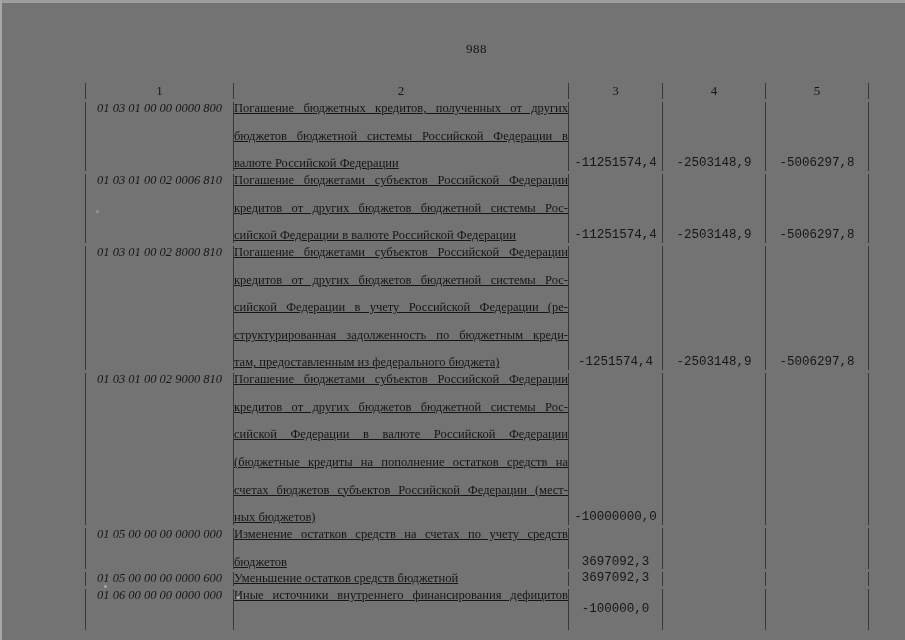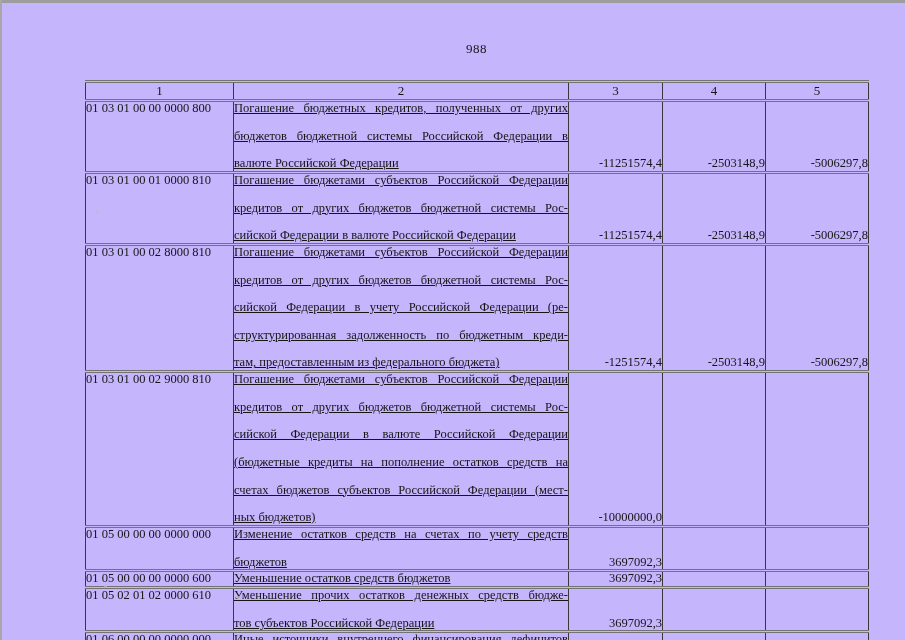--- a/index.html
+++ b/index.html
@@ -9,21 +9,21 @@
     width: 905px;
     height: 640px;
     overflow: hidden;
     font-family: "Liberation Serif", serif;
     color: #161616;
   }
   .page {
     position: relative;
     width: 905px;
     height: 640px;
-    background: #c4b5fd;
+    background: #737373;
   }
   
   .edge-top {
     position: absolute; left: 0; top: 0;
     width: 905px; height: 3px;
     background: #9d9da0;
   }
   .edge-left {
     position: absolute; left: 0; top: 0;
     width: 2px; height: 640px;
@@ -58,42 +58,45 @@
   }
   table.budget th {
     font-weight: normal;
     font-size: 13px;
     text-align: center;
     height: 15px;
     padding: 0 0 1px 0;
   }
   td.code {
     vertical-align: top;
+    text-align: center;
     padding: 1px 2px 2px 2px;
     white-space: nowrap;
+    font-style: italic;
   }
   td.name {
     vertical-align: top;
     text-align: left;
     padding: 1px 5px 2px 6px;
     text-decoration: underline;
   }
   td.name .jline { display: block; }
   td.name .jline.just { text-align: justify; }
   td.name .jline.just::after {
     content: "";
     display: inline-block;
     width: 100%;
     height: 0;
   }
   td.v3, td.v4, td.v5 {
     vertical-align: bottom;
-    text-align: right;
+    text-align: center;
     padding: 1px 5px 2px 2px;
     white-space: nowrap;
+    font-family: Liberation Mono, monospace;
   }
   tbody tr:last-child td { padding-bottom: 13px; }
   
   .speck {
     position: absolute;
     width: 3px; height: 3px;
     border-radius: 50%;
     background: #b9b9bc;
     opacity: 0.8;
   }
@@ -133,21 +136,21 @@
           <td class="name">
             <span class="jline just">Погашение бюджетных кредитов, полученных от других</span>
             <span class="jline just">бюджетов бюджетной системы Российской Федерации в</span>
             <span class="jline">валюте Российской Федерации</span>
           </td>
           <td class="v3">-11251574,4</td>
           <td class="v4">-2503148,9</td>
           <td class="v5">-5006297,8</td>
         </tr>
         <tr>
-          <td class="code">01 03 01 00 01 0000 810</td>
+          <td class="code">01 03 01 00 02 0006 810</td>
           <td class="name">
             <span class="jline just">Погашение бюджетами субъектов Российской Федерации</span>
             <span class="jline just">кредитов от других бюджетов бюджетной системы Рос-</span>
             <span class="jline">сийской Федерации в валюте Российской Федерации</span>
           </td>
           <td class="v3">-11251574,4</td>
           <td class="v4">-2503148,9</td>
           <td class="v5">-5006297,8</td>
         </tr>
         <tr>
@@ -183,31 +186,21 @@
             <span class="jline just">Изменение остатков средств на счетах по учету средств</span>
             <span class="jline">бюджетов</span>
           </td>
           <td class="v3">3697092,3</td>
           <td class="v4"></td>
           <td class="v5"></td>
         </tr>
         <tr>
           <td class="code">01 05 00 00 00 0000 600</td>
           <td class="name">
-            <span class="jline">Уменьшение остатков средств бюджетов</span>
-          </td>
-          <td class="v3">3697092,3</td>
-          <td class="v4"></td>
-          <td class="v5"></td>
-        </tr>
-        <tr>
-          <td class="code">01 05 02 01 02 0000 610</td>
-          <td class="name">
-            <span class="jline just">Уменьшение прочих остатков денежных средств бюдже-</span>
-            <span class="jline">тов субъектов Российской Федерации</span>
+            <span class="jline">Уменьшение остатков средств бюджетной</span>
           </td>
           <td class="v3">3697092,3</td>
           <td class="v4"></td>
           <td class="v5"></td>
         </tr>
         <tr>
           <td class="code">01 06 00 00 00 0000 000</td>
           <td class="name">
             <span class="jline just">Иные источники внутреннего финансирования дефицитов</span>
           </td>

